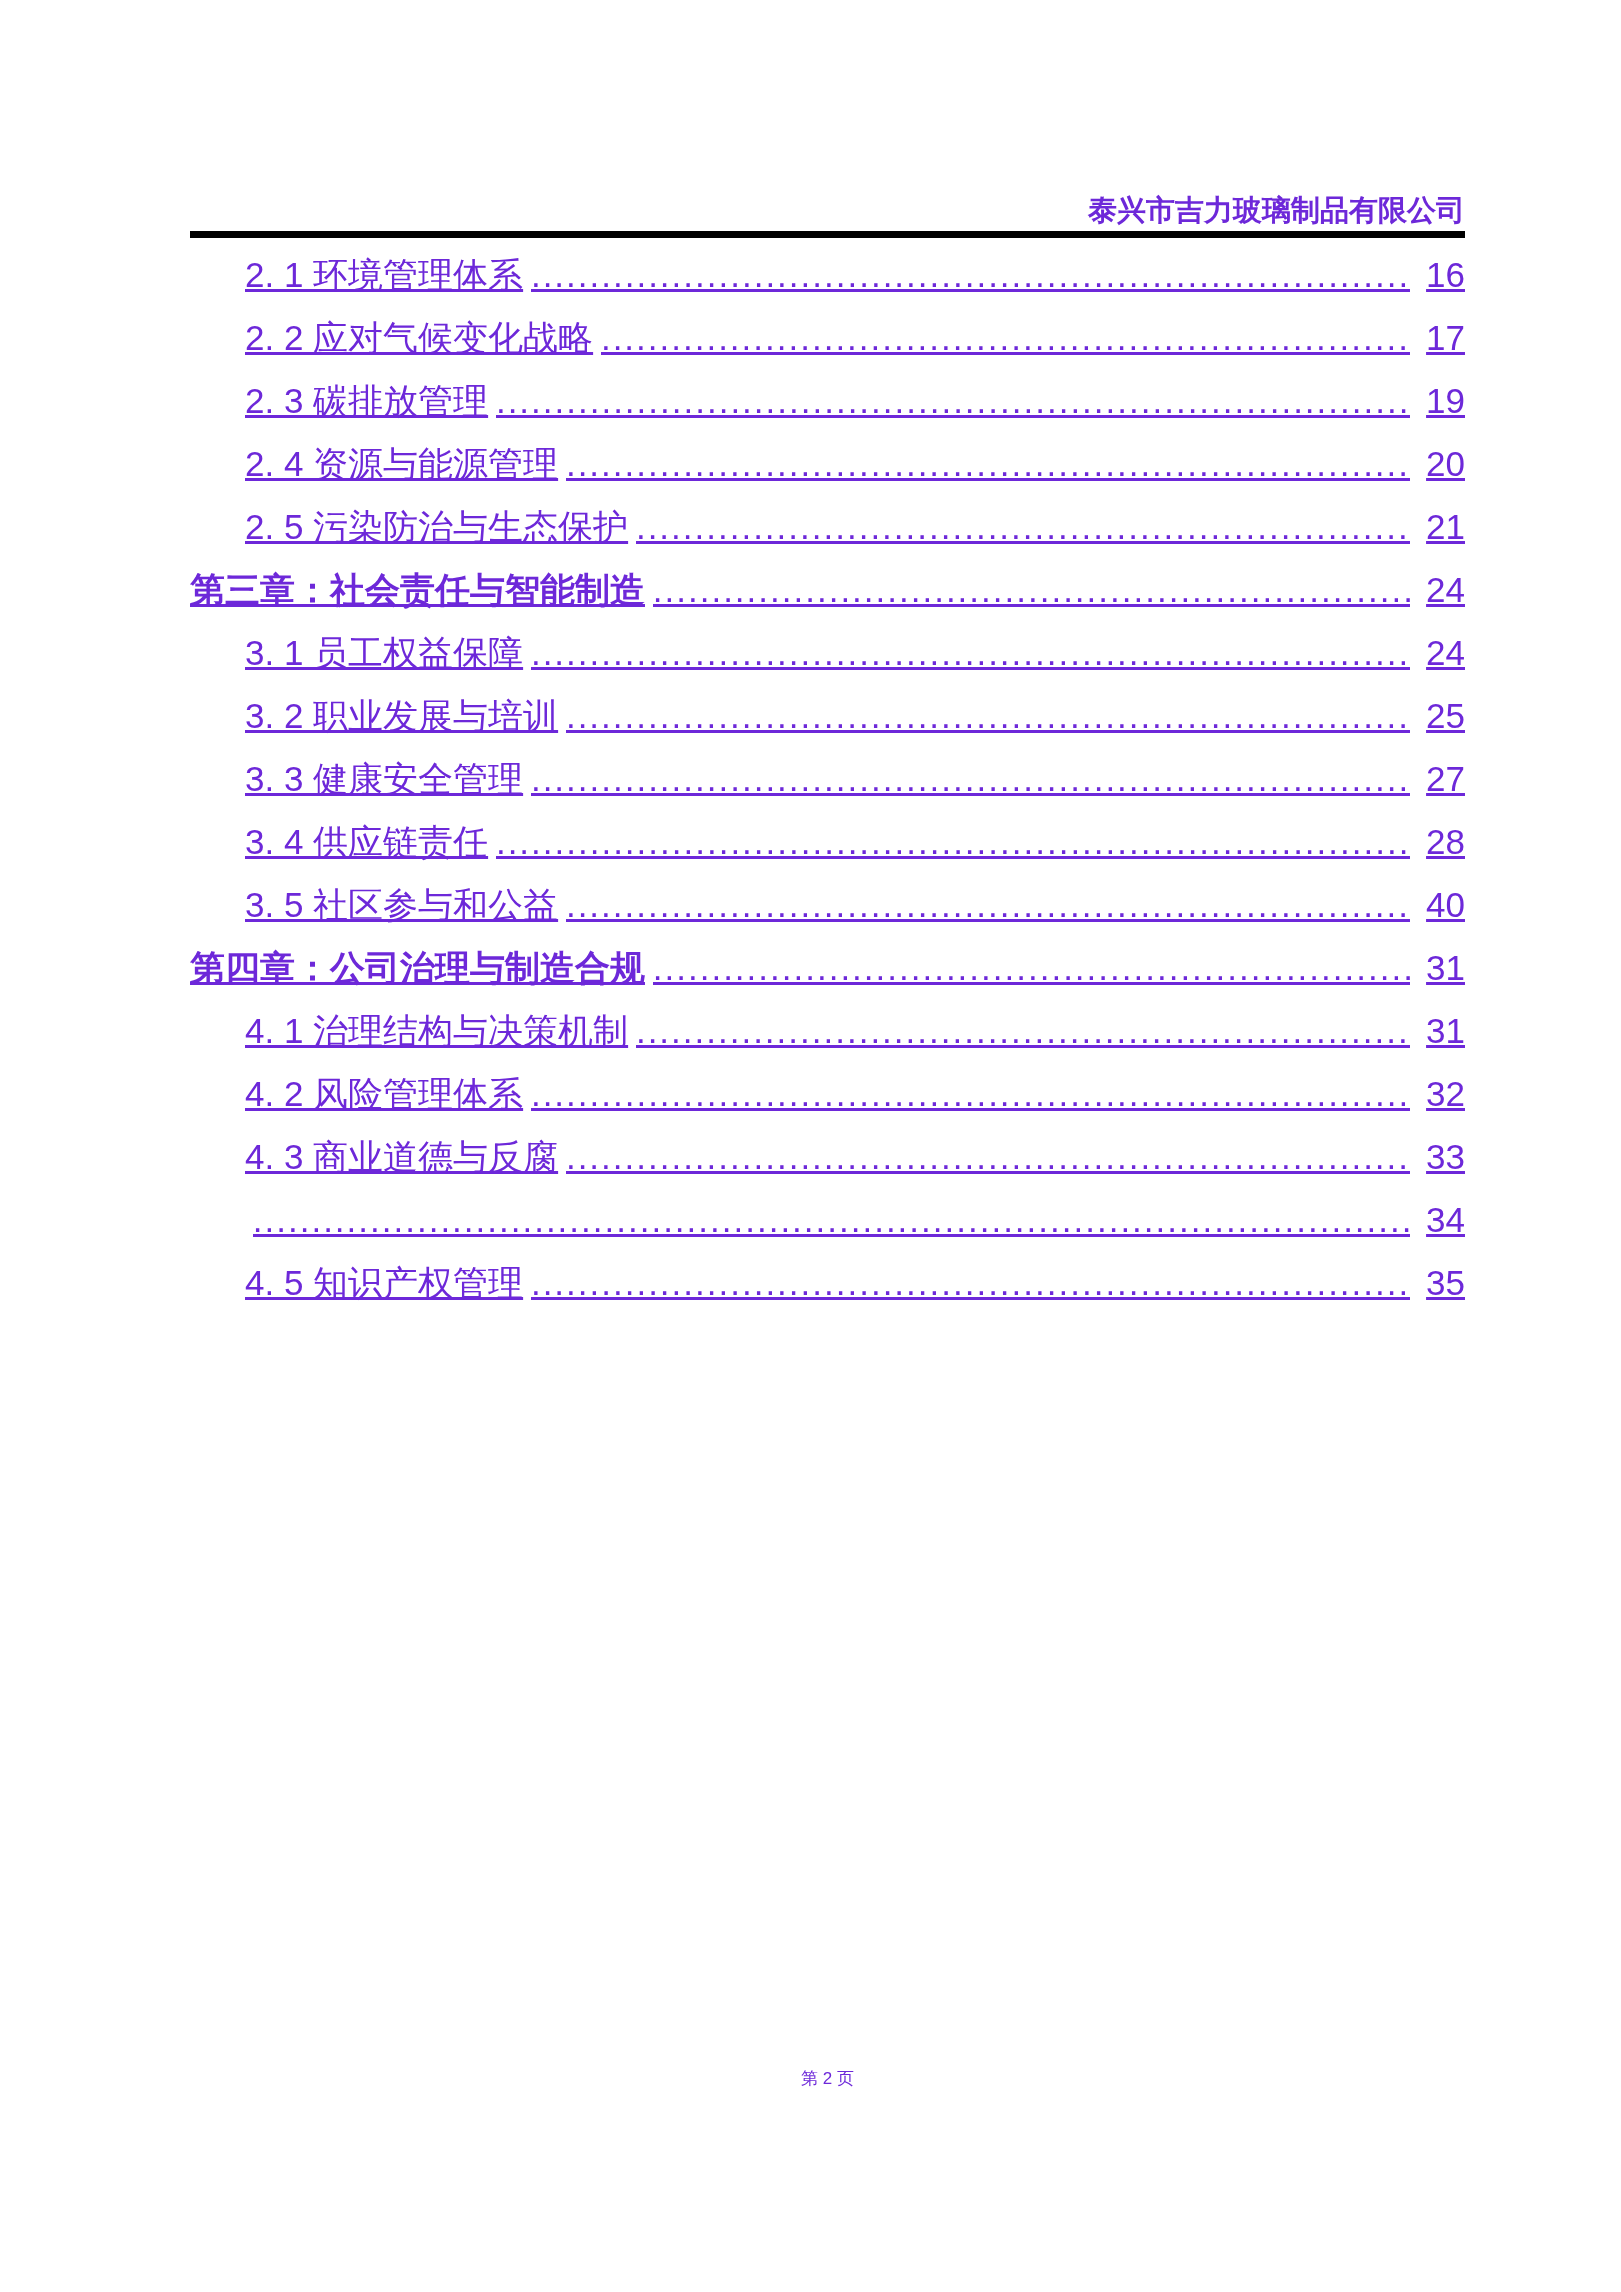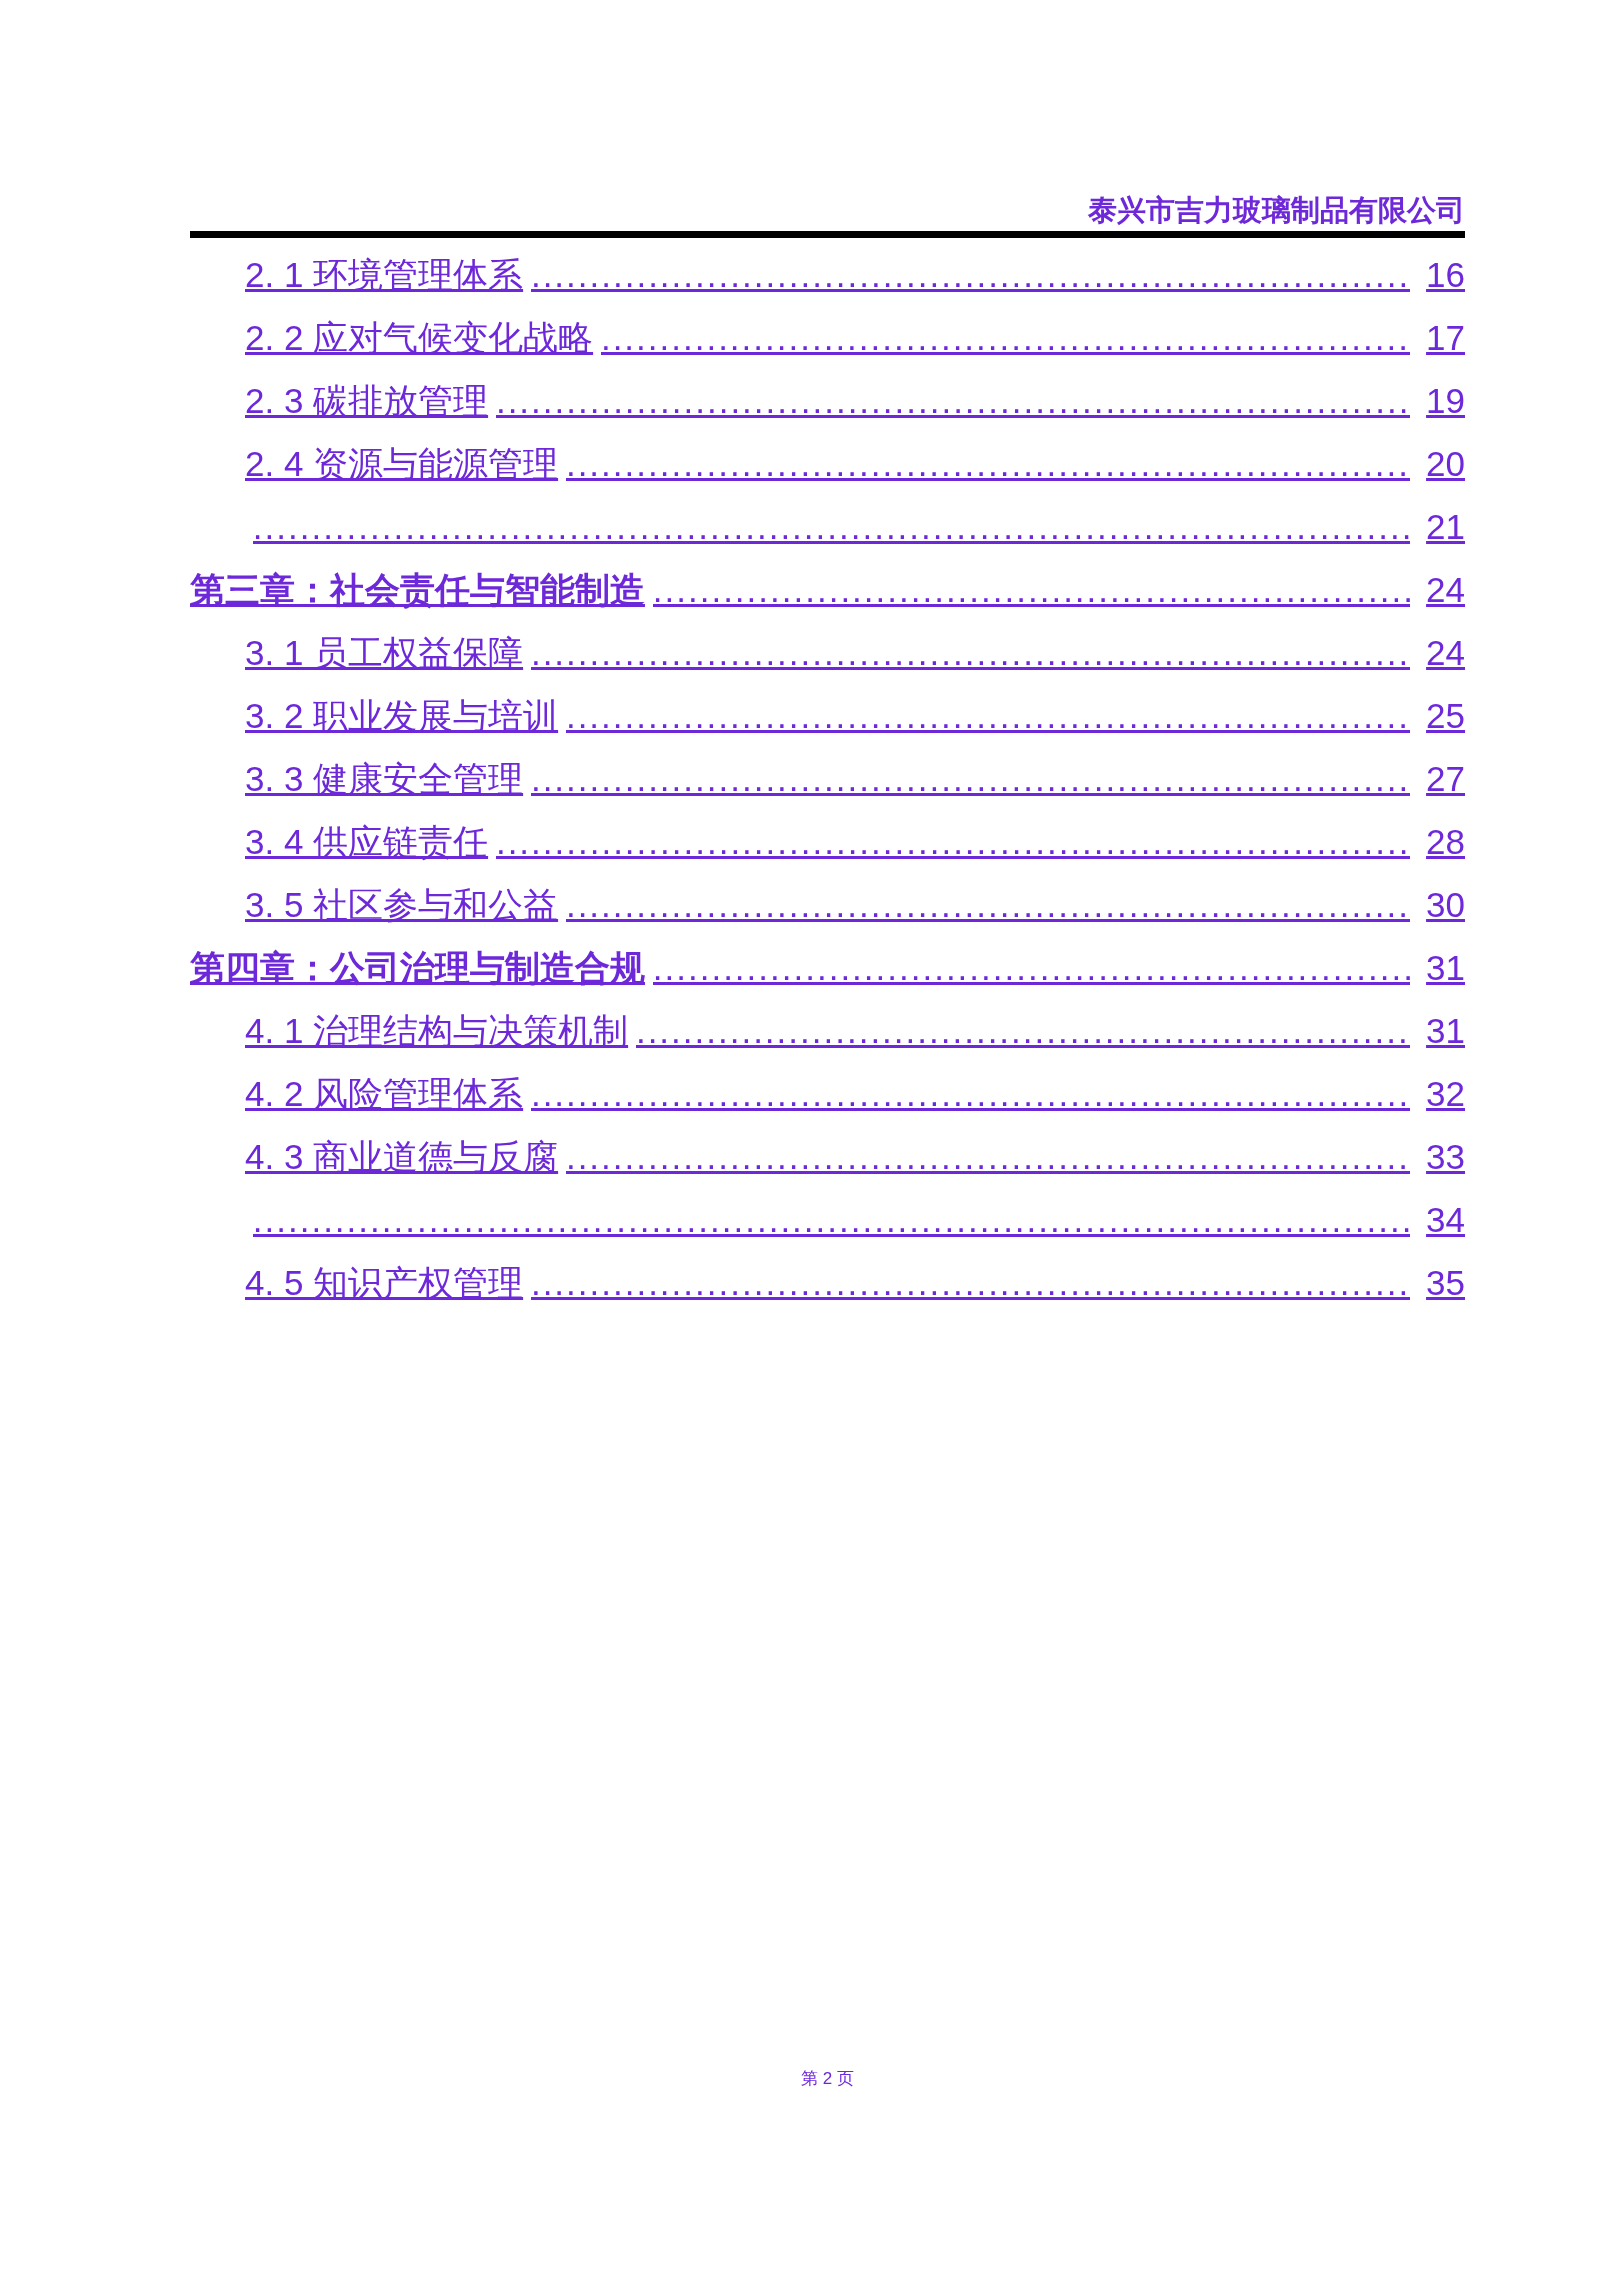--- a/index.html
+++ b/index.html
@@ -108,20 +108,21 @@
     <span class="toc-title">2. 3 碳排放管理</span>
     <span class="toc-leader">............................................................................................................................................................................................................................</span>
     <span class="toc-page">19</span>
   </div>
       <div class="toc-row level-2">
     <span class="toc-title">2. 4 资源与能源管理</span>
     <span class="toc-leader">............................................................................................................................................................................................................................</span>
     <span class="toc-page">20</span>
   </div>
       <div class="toc-row level-2">
+    <span class="toc-title">2. 5 污染防治与生态保护</span>
     <span class="toc-leader">............................................................................................................................................................................................................................</span>
     <span class="toc-page">21</span>
   </div>
       <div class="toc-row level-1">
     <span class="toc-title">第三章：社会责任与智能制造</span>
     <span class="toc-leader">............................................................................................................................................................................................................................</span>
     <span class="toc-page">24</span>
   </div>
       <div class="toc-row level-2">
     <span class="toc-title">3. 1 员工权益保障</span>
@@ -139,21 +140,21 @@
     <span class="toc-page">27</span>
   </div>
       <div class="toc-row level-2">
     <span class="toc-title">3. 4 供应链责任</span>
     <span class="toc-leader">............................................................................................................................................................................................................................</span>
     <span class="toc-page">28</span>
   </div>
       <div class="toc-row level-2">
     <span class="toc-title">3. 5 社区参与和公益</span>
     <span class="toc-leader">............................................................................................................................................................................................................................</span>
-    <span class="toc-page">30</span>
+    <span class="toc-page">40</span>
   </div>
       <div class="toc-row level-1">
     <span class="toc-title">第四章：公司治理与制造合规</span>
     <span class="toc-leader">............................................................................................................................................................................................................................</span>
     <span class="toc-page">31</span>
   </div>
       <div class="toc-row level-2">
     <span class="toc-title">4. 1 治理结构与决策机制</span>
     <span class="toc-leader">............................................................................................................................................................................................................................</span>
     <span class="toc-page">31</span>

